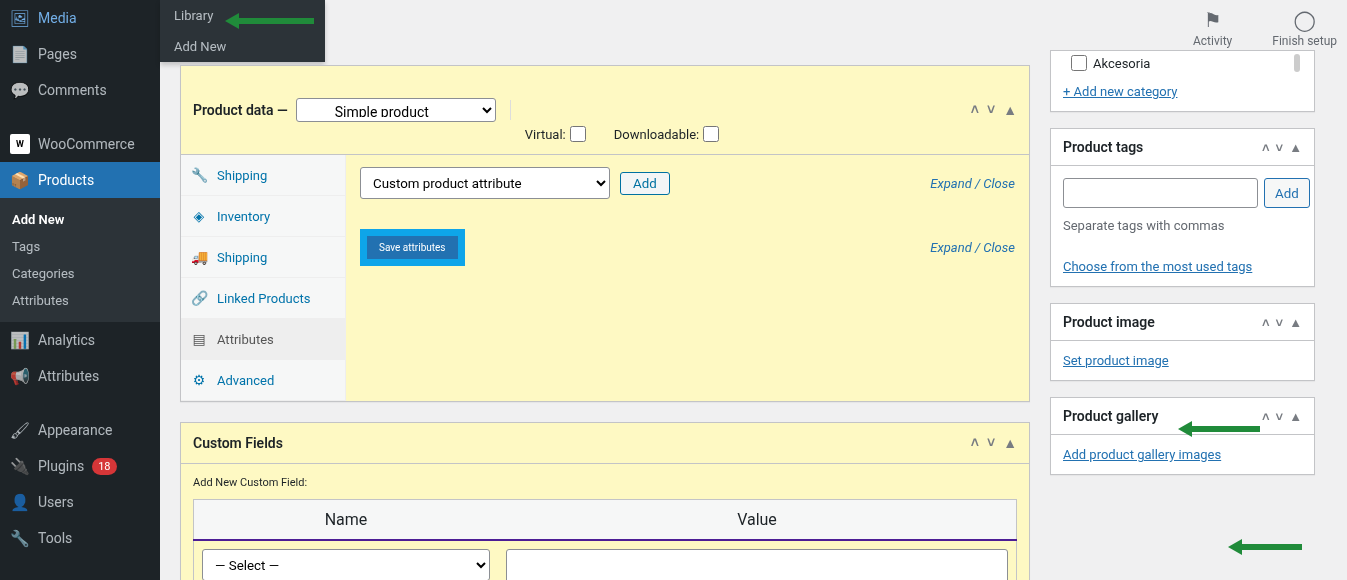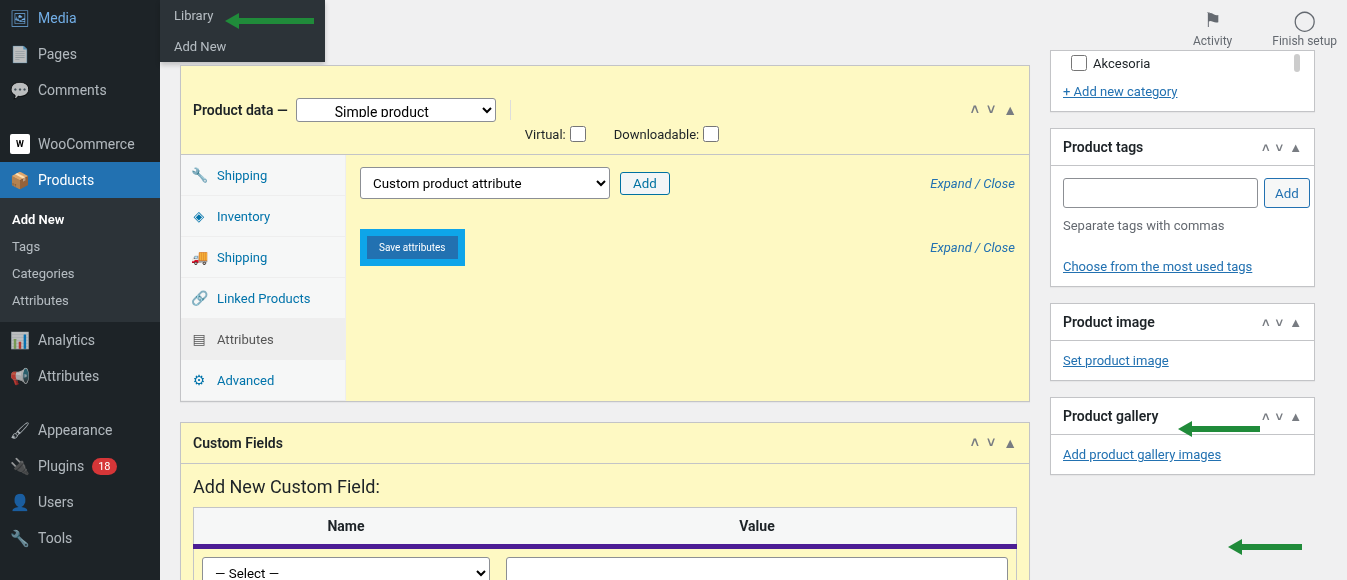--- a/index.html
+++ b/index.html
@@ -46,23 +46,23 @@
 .pd-tab-icon { width: 16px; font-size: 14px; text-align: center; }
 .pd-content { flex: 1; padding: 12px 14px; position: relative; }
 .pd-row { display: flex; align-items: center; gap: 10px; margin-bottom: 30px; }
 .pd-row select { padding: 4px 24px 4px 8px; border: 1px solid #8c8f94; border-radius: 3px; height: 32px; min-width: 250px; background: #fff; }
 .pd-row .btn-outline { border: 1px solid #0071a1; color: #0071a1; background: #f3f5f6; padding: 3px 12px; border-radius: 3px; cursor: pointer; }
 .expand-link { color: #2271b1; font-style: italic; font-size: 13px; cursor: pointer; margin-left: auto; }
 .btn-primary { background: #2271b1; color: #fff; border: 7px solid #0ea5e9; padding: 6px 12px; border-radius: 0; cursor: pointer; font-size: 10px; }
 
 
 .cf-panel .panel-body { padding: 12px; }
-.cf-title { font-size: 18px; margin-bottom: 10px; }
+.cf-title { font-size: 11px; margin-bottom: 10px; }
 .cf-table { width: 100%; border: 1px solid #c3c4c7; border-collapse: collapse; }
-.cf-table thead td { background: #f6f7f7; font-weight: 700; padding: 10px; border-bottom: 5px solid #4c1d95; text-align: center; font-size: 14px; }
+.cf-table thead td { background: #f6f7f7; font-weight: 400; padding: 10px; border-bottom: 2px solid #4c1d95; text-align: center; font-size: 16px; }
 .cf-table tbody td { padding: 8px; vertical-align: top; }
 .cf-table select { width: 100%; padding: 6px 8px; border: 1px solid #8c8f94; border-radius: 3px; height: 32px; background: #fff; }
 .cf-table textarea { width: 100%; height: 45px; border: 1px solid #8c8f94; border-radius: 3px; resize: both; padding: 4px; }
 .enter-new { color: #2271b1; text-decoration: underline; font-size: 13px; cursor: pointer; padding: 6px 8px 0; display: inline-block; }
 
 
 .right { position: absolute; left: 1050px; top: 50px; width: 265px; }
 .metabox { background: #fff; border: 1px solid #c3c4c7; box-shadow: 0 1px 1px rgba(0,0,0,.04); margin-bottom: 16px; }
 .metabox-header { border-bottom: 1px solid #c3c4c7; padding: 10px 12px; display: flex; align-items: center; font-weight: 600; font-size: 14px; justify-content: flex-end; }
 .metabox-header .controls { margin-left: auto; display: flex; gap: 6px; color: #787c82; font-size: 13px; }

